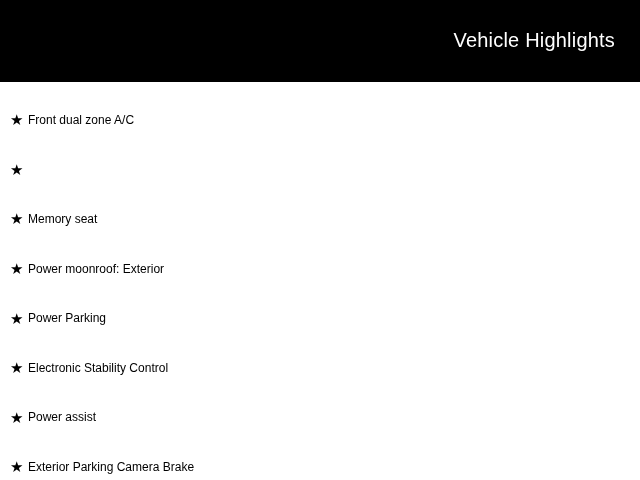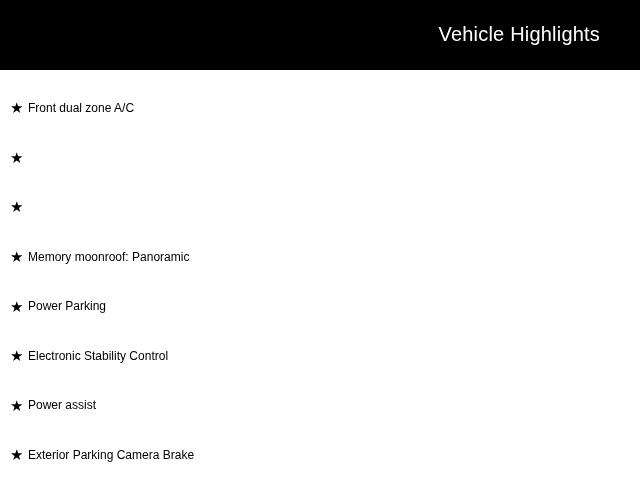--- a/index.html
+++ b/index.html
@@ -14,27 +14,27 @@
     overflow: hidden;
   }
   .page {
     width: 640px;
     height: 480px;
     position: relative;
     background: #ffffff;
   }
   .header {
     width: 640px;
-    height: 70px;
+    height: 82px;
     background: #000000;
     display: flex;
     align-items: center;
     justify-content: flex-end;
     box-sizing: border-box;
-    padding-right: 40px;
+    padding-right: 25px;
   }
   .header-title {
     color: #ffffff;
     font-size: 20px;
     font-weight: normal;
     letter-spacing: 0.2px;
     line-height: 1;
     padding-bottom: 2px;
   }
   .list {
@@ -80,25 +80,26 @@
       <span class="bullet-icon">★</span>
       <span class="item-label">Front dual zone A/C</span>
     </li>
 
     <li class="list-item">
       <span class="bullet-icon">★</span>
     </li>
 
     <li class="list-item">
       <span class="bullet-icon">★</span>
+      <span class="item-label">Memory seat</span>
     </li>
 
     <li class="list-item">
       <span class="bullet-icon">★</span>
-      <span class="item-label">Memory moonroof: Panoramic</span>
+      <span class="item-label">Power moonroof: Exterior</span>
     </li>
 
     <li class="list-item">
       <span class="bullet-icon">★</span>
       <span class="item-label">Power Parking</span>
     </li>
 
     <li class="list-item">
       <span class="bullet-icon">★</span>
       <span class="item-label">Electronic Stability Control</span>

